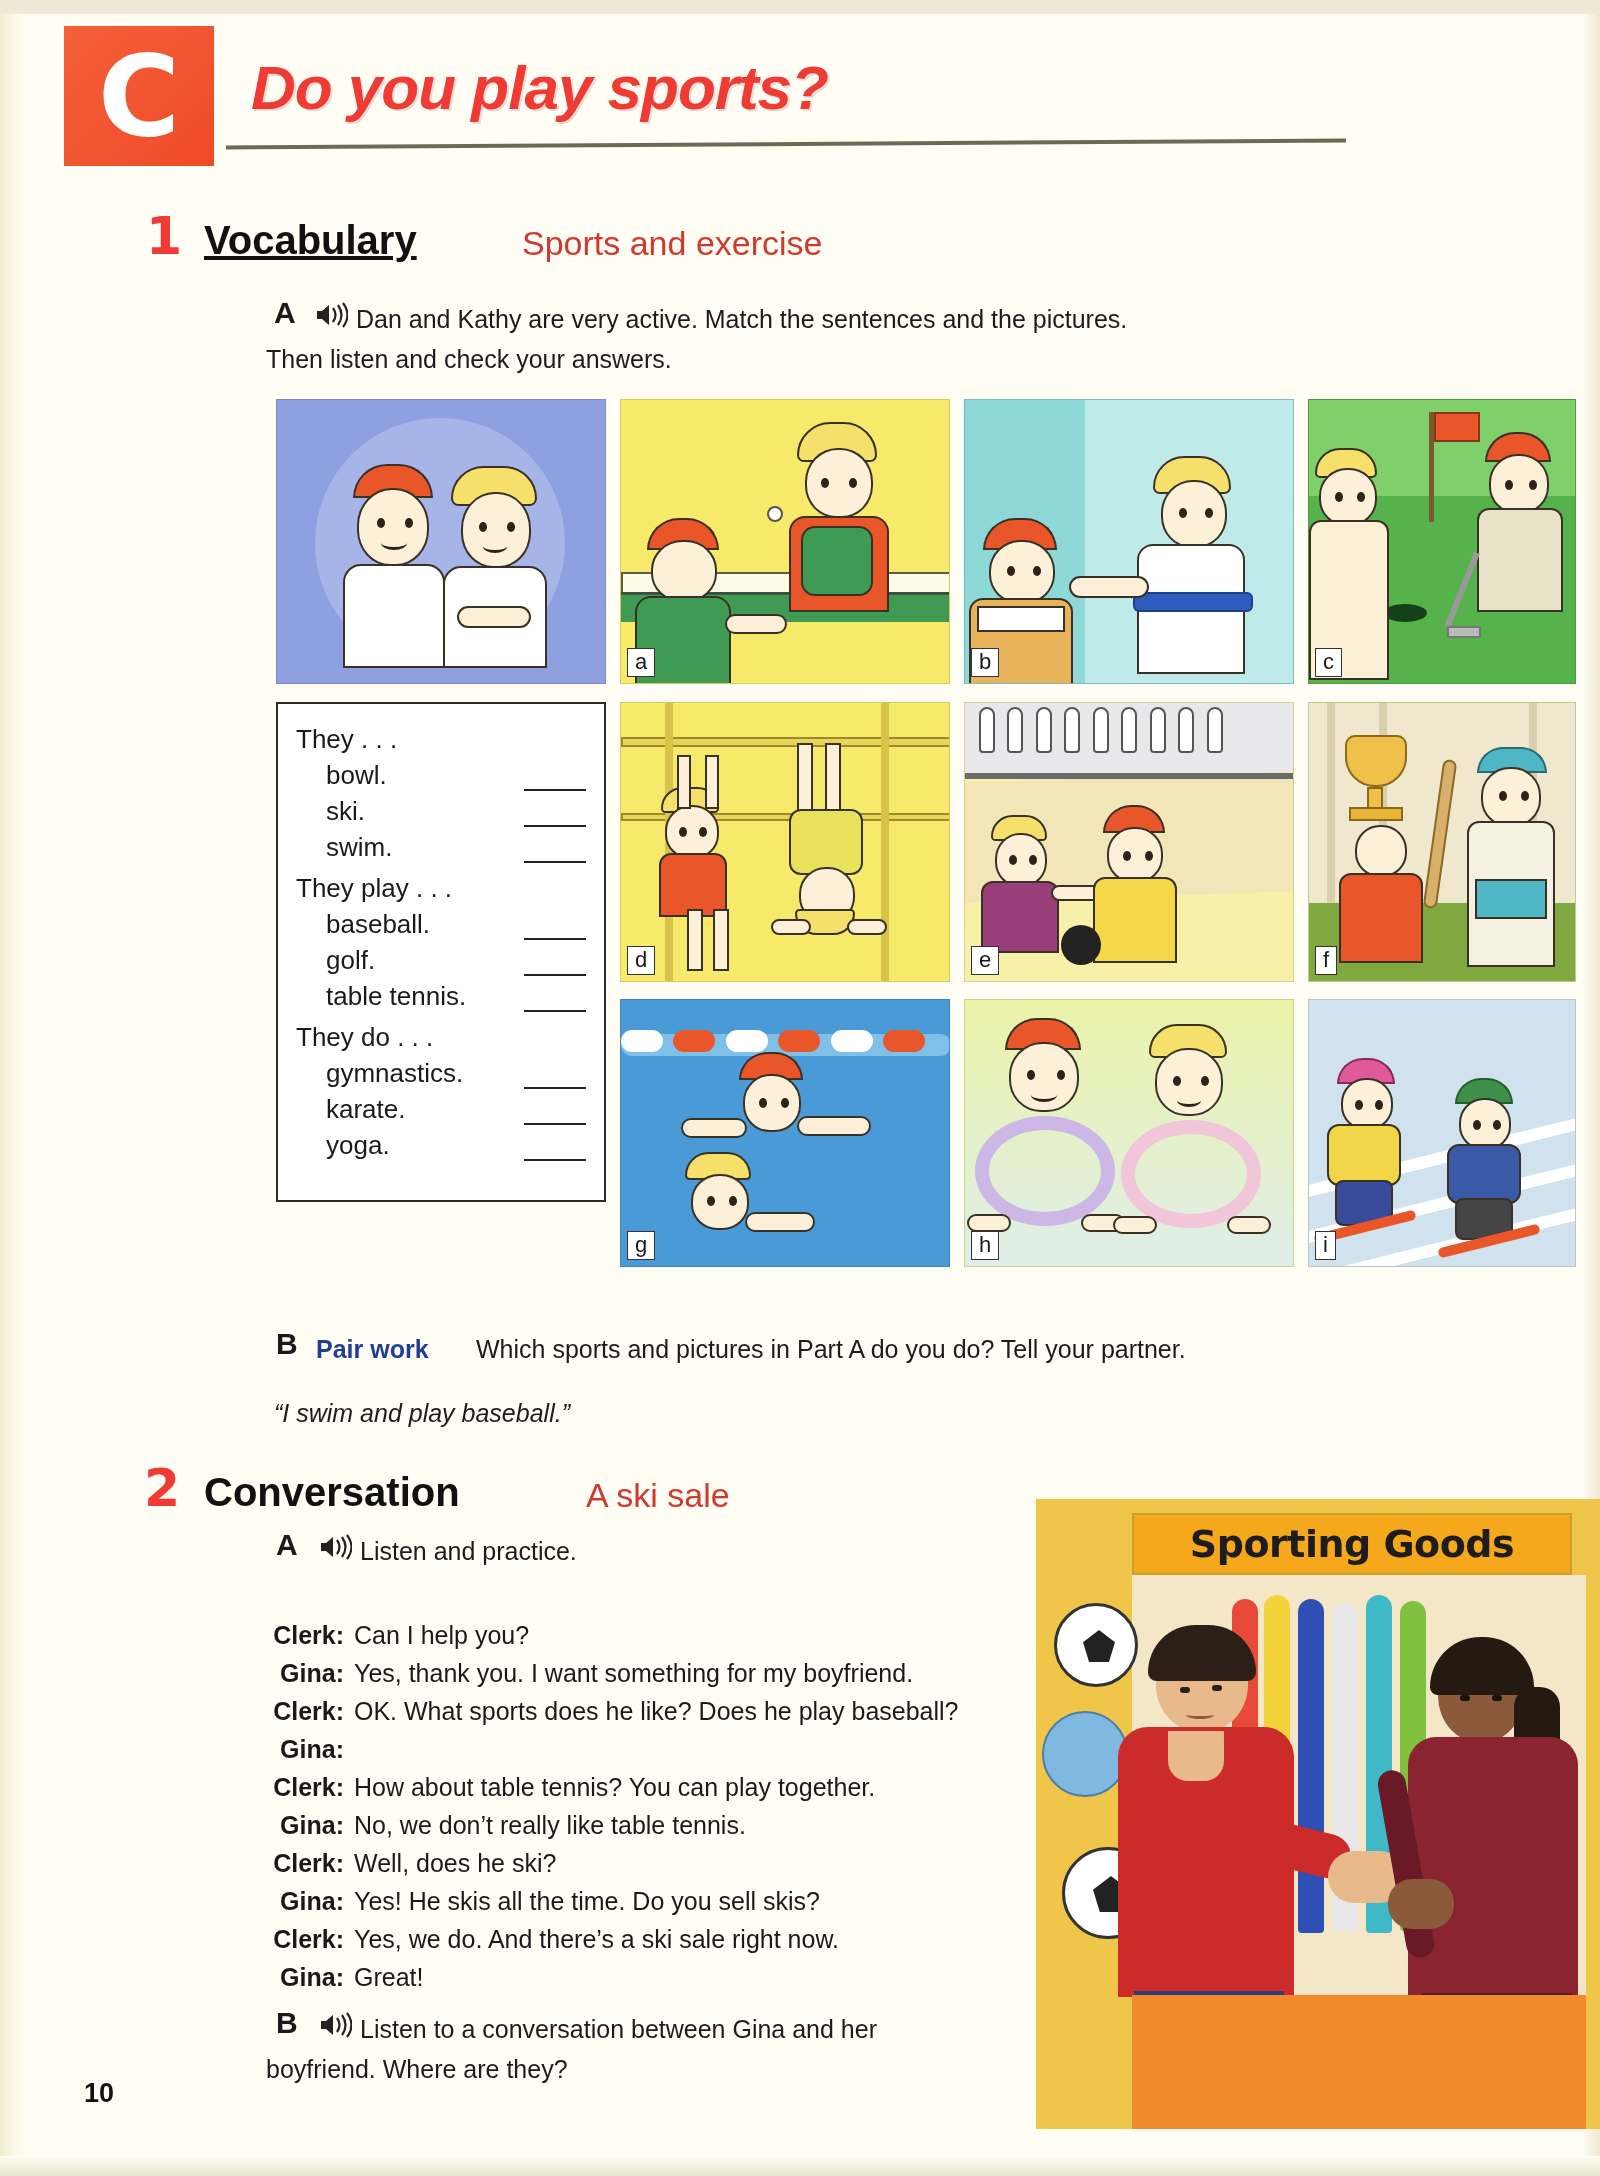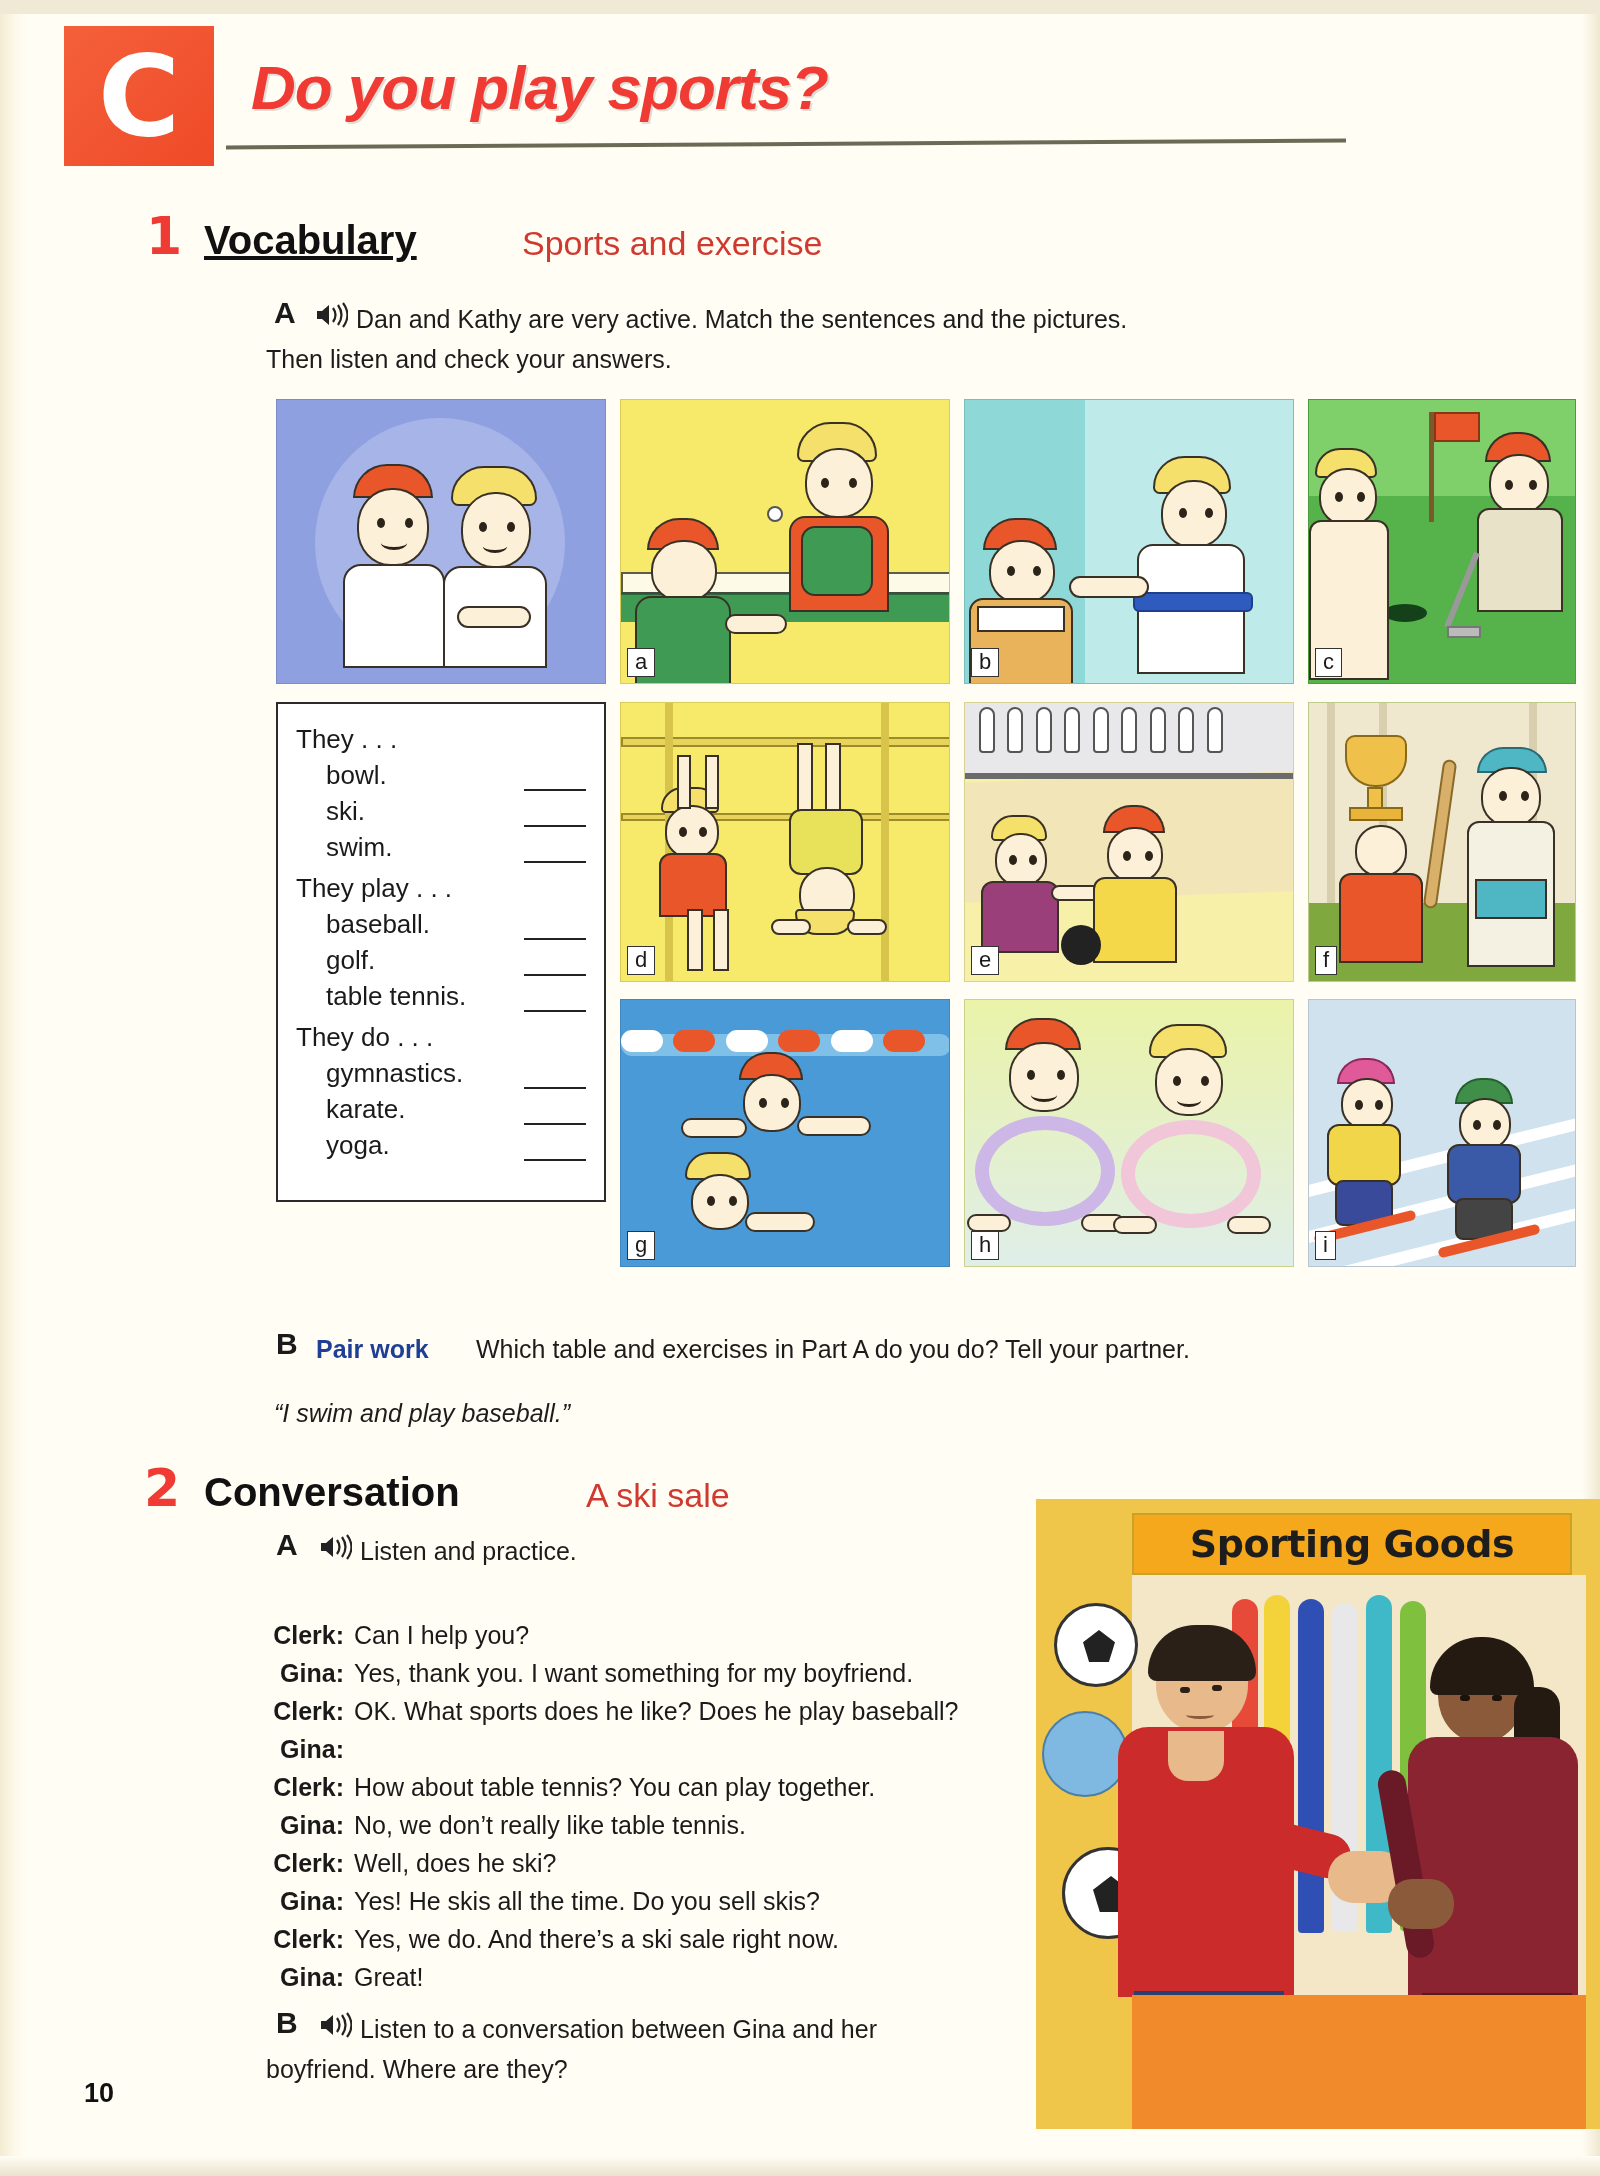--- a/index.html
+++ b/index.html
@@ -458,21 +458,21 @@
       <div class="eye" style="left:184px; top:120px;"></div>
       <div class="shirt" style="left:138px; top:144px; width:74px; height:60px; background:#3a5aa8; border-radius:12px;"></div>
       <div class="shirt" style="left:146px; top:198px; width:58px; height:42px; background:#444; border-radius:8px;"></div>
       <div style="position:absolute; left:128px; top:236px; width:104px; height:10px; background:#e8562a; border-radius:5px; transform:rotate(-14deg);"></div>
       <div class="tag">i</div>
     </div>
   </div>
 
   <div class="ex-a-letter" style="left:250px; top:1313px;">B</div>
   <div class="tx pairwork" style="left:290px; top:1318px;">Pair work</div>
-  <div class="tx" style="left:450px; top:1318px; width:1040px;">Which table and exercises in Part A do you do? Tell your partner.</div>
+  <div class="tx" style="left:450px; top:1318px; width:1040px;">Which sports and pictures in Part A do you do? Tell your partner.</div>
   <div class="tx italic" style="left:248px; top:1382px; width:700px;">“I swim and play baseball.”</div>
 
   <div class="sec-num" style="left:118px; top:1444px;">2</div>
   <div class="sec-name" style="left:178px; top:1456px;">Conversation</div>
   <div class="sec-sub" style="left:560px; top:1462px;">A ski sale</div>
 
   <div class="ex-a-letter" style="left:250px; top:1514px;">A</div>
   <span class="audio-icon" style="position:absolute; left:288px; top:1520px;">
     <svg width="34" height="26" viewBox="0 0 34 26">
       <path d="M3 9 h5 L15 3 v20 L8 17 H3 z" fill="#222"></path>

